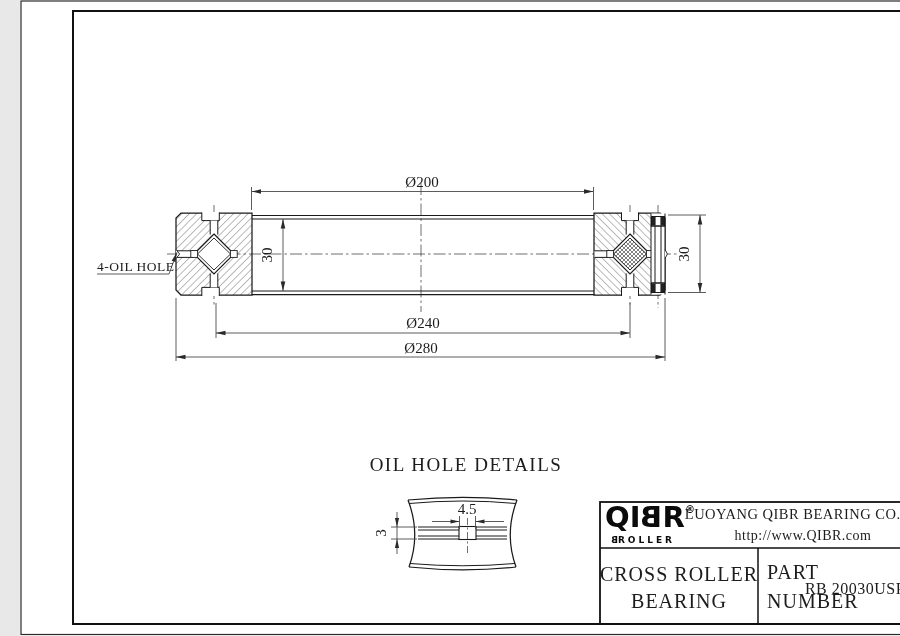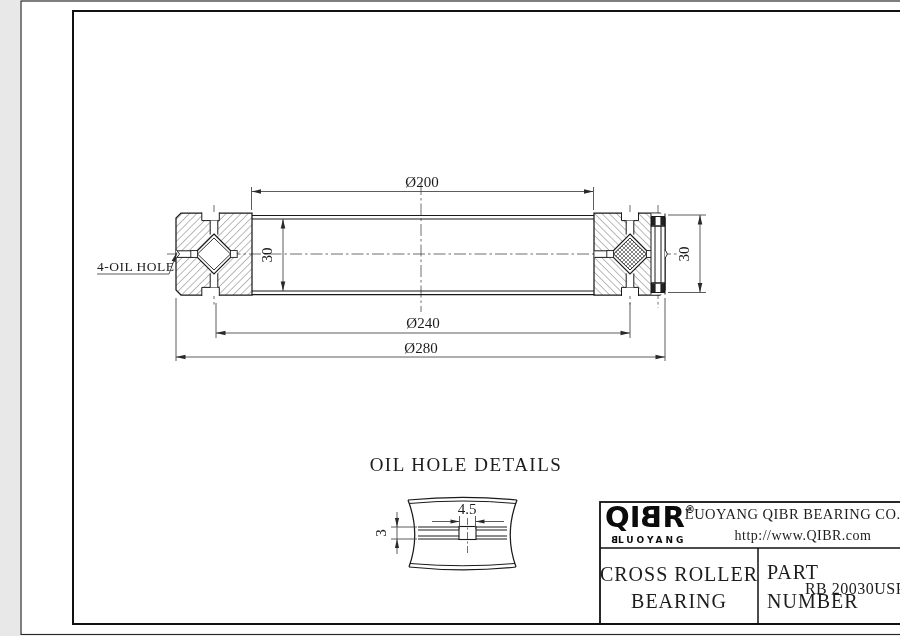--- a/index.html
+++ b/index.html
@@ -217,15 +217,15 @@
     <text class="t20" x="659" y="608" text-anchor="middle">BEARING</text>
 
     <text class="t20" x="747" y="579" text-anchor="start">PART</text>
     <text class="t20" x="747" y="608" text-anchor="start">NUMBER</text>
     <text class="t16" x="835" y="594" text-anchor="middle">RB 20030USP</text>
   </g>
 </svg>
 
 <div id="logo">
   <div class="brand"><span>Q</span><span>I</span><span class="flip">B</span><span>R</span><span class="reg">®</span></div>
-  <div class="brand-sub"><span class="flip">B</span><span>LUOYANG</span></div>
+  <div class="brand-sub"><span class="flip">B</span><span>ROLLER</span></div>
 </div>
 </div>
 
 </body></html>

